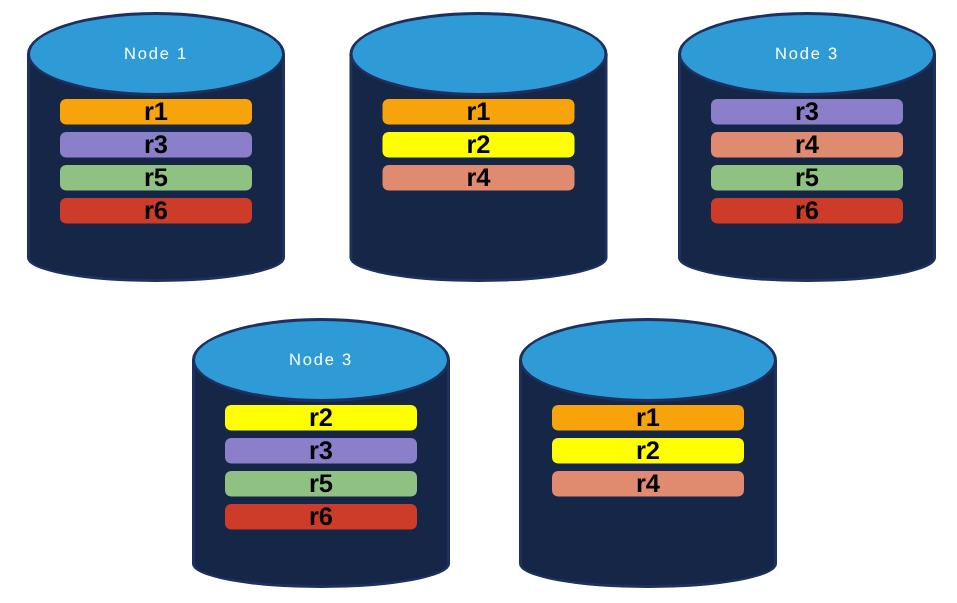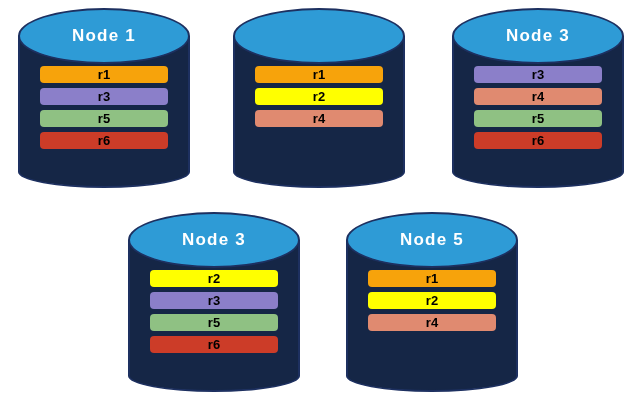--- a/index.html
+++ b/index.html
@@ -56,22 +56,22 @@
   .cyl-title {
     position: absolute;
     left: 0;
     top: 0;
     width: 100%;
     height: 56px;
     display: flex;
     align-items: center;
     justify-content: center;
     color: #ffffff;
-    font-size: 17px;
-    font-weight: bold;
+    font-size: 11px;
+    font-weight: normal;
     letter-spacing: 1.2px;
     z-index: 4;
     white-space: nowrap;
   }
 
   
   .replica-list {
     position: absolute;
     left: 0;
     width: 100%;
@@ -82,21 +82,21 @@
     gap: 5px;
   }
 
   .replica-bar {
     width: 74%;
     height: 17px;
     border-radius: 4px;
     display: flex;
     align-items: center;
     justify-content: center;
-    font-size: 13px;
+    font-size: 17px;
     font-weight: bold;
     color: #000000;
     box-sizing: border-box;
     line-height: 1;
   }
 </style>
 </head>
 <body>
 
 <div id="diagram-canvas">
@@ -138,20 +138,19 @@
       <div class="replica-list" style="top: 58px;">
         <div class="replica-bar" style="background: rgb(255, 255, 0); color: rgb(0, 0, 0);">r2</div>
         <div class="replica-bar" style="background: rgb(139, 127, 201); color: rgb(0, 0, 0);">r3</div>
         <div class="replica-bar" style="background: rgb(143, 193, 131); color: rgb(0, 0, 0);">r5</div>
         <div class="replica-bar" style="background: rgb(204, 60, 40); color: rgb(0, 0, 0);">r6</div>
       </div>
     </div>
     <div class="node-cylinder" style="left: 346px; top: 212px; width: 172px; height: 180px;">
       <div class="cyl-body" style="top: 28px; height: 152px; background: rgb(21, 38, 70); border-color: rgb(29, 48, 96);"></div>
       <div class="cyl-top" style="background: rgb(46, 155, 214); border-color: rgb(29, 48, 96);"></div>
-      <div class="cyl-title" style="color: rgb(255, 255, 255);">Node 5</div>
       <div class="replica-list" style="top: 58px;">
         <div class="replica-bar" style="background: rgb(247, 163, 11); color: rgb(0, 0, 0);">r1</div>
         <div class="replica-bar" style="background: rgb(255, 255, 0); color: rgb(0, 0, 0);">r2</div>
         <div class="replica-bar" style="background: rgb(224, 138, 112); color: rgb(0, 0, 0);">r4</div>
       </div>
     </div>
   </div>
 
 </body></html>

